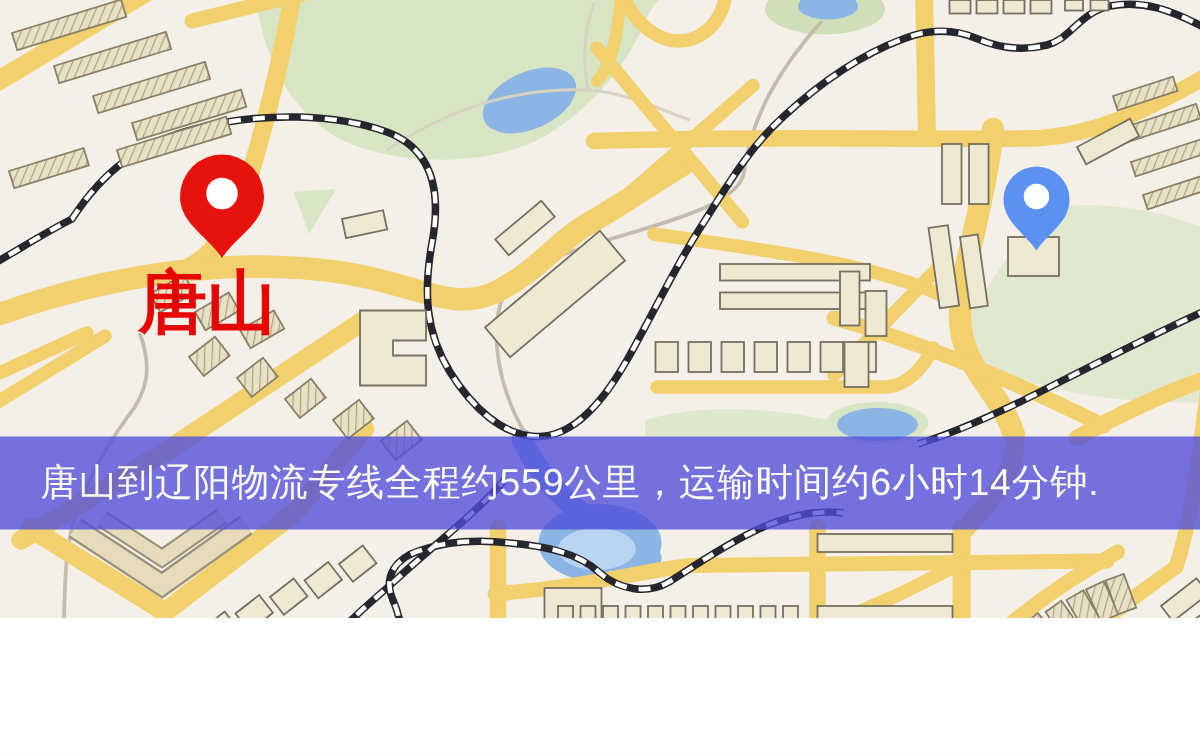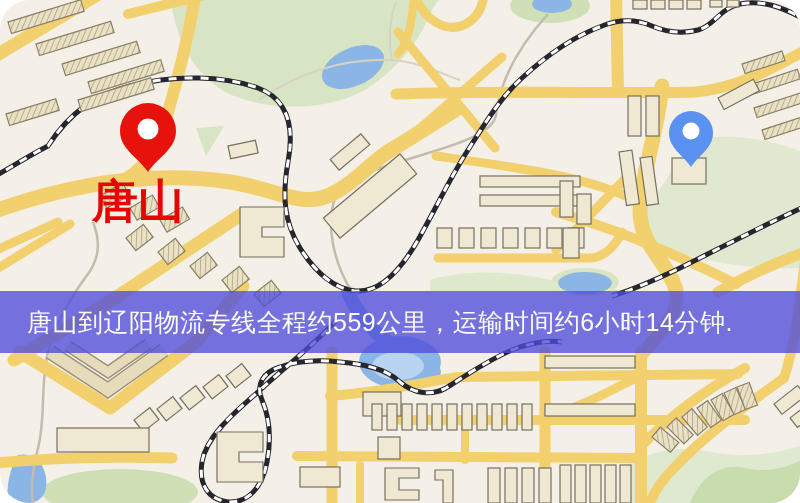--- a/index.html
+++ b/index.html
@@ -1,17 +1,17 @@
 <!DOCTYPE html>
 <html><head>
 <meta charset="utf-8">
 <style>
   html,body{margin:0;padding:0;background:#fff;}
-  .stage{position:relative;width:800px;height:503px;overflow:hidden;
-         font-family:"Liberation Sans","DejaVu Sans",sans-serif;border-radius:30px;}
+  .stage{position:relative;width:800px;height:412px;overflow:hidden;
+         font-family:"Liberation Sans","DejaVu Sans",sans-serif;}
   .map-svg{position:absolute;left:0;top:0;width:800px;height:503px;display:block;}
   .road{fill:none;stroke:#f2d06e;stroke-linecap:round;stroke-linejoin:round;}
   .rw-base{fill:none;stroke:#26262e;stroke-width:5;stroke-linejoin:round;}
   .rw-dash{fill:none;stroke:#ffffff;stroke-width:3;stroke-dasharray:8 8;stroke-linejoin:round;}
   .bldg{fill:#efe8d3;stroke:#75705f;stroke-width:1.2;}
   .bldg-h{fill:url(#hatch);stroke:#8a8068;stroke-width:1.2;}
   .stream{fill:none;stroke:#c3bcae;stroke-width:2.5;}
   .parkpath{fill:none;stroke:#d8d2c0;stroke-width:2;}
   .city-label{position:absolute;font-weight:bold;
       font-family:"Liberation Serif","DejaVu Serif",serif;

